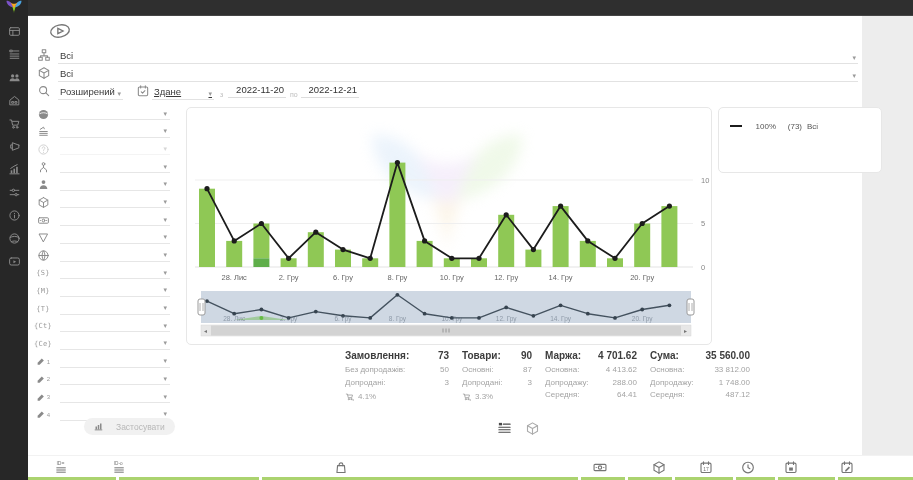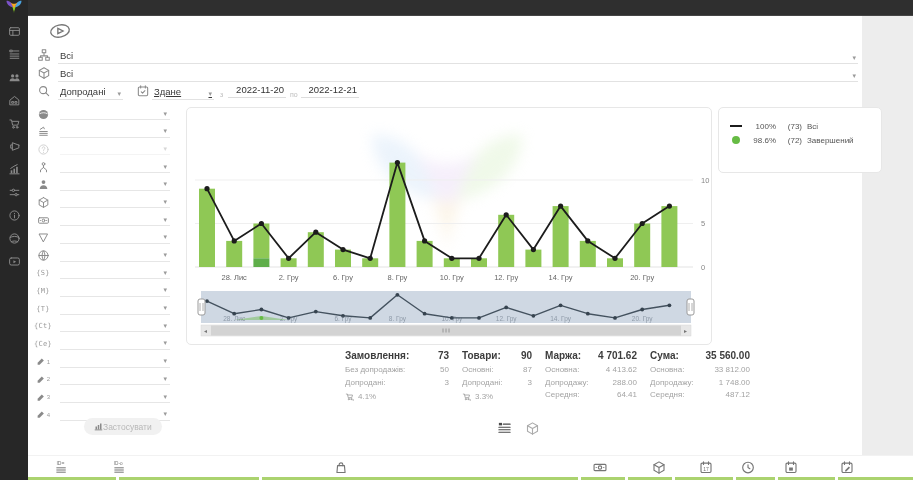--- a/index.html
+++ b/index.html
@@ -33,21 +33,21 @@
   .tsel { position:absolute; border-bottom:1px solid #e2e2e2; font-size:9.5px; color:#3a3a3a; display:flex; align-items:flex-end; justify-content:space-between; padding:0 2px 2px 2px; cursor:pointer; }
   .lbl-tiny { position:absolute; font-size:7px; color:#bdbdbd; }
   .dateinp { position:absolute; border-bottom:1px solid #ddd; font-size:9.5px; color:#333; padding:0 2px 2px 2px; cursor:text;text-align:right; }
 
   
   .flt-rows { position:absolute; left:34px; top:106px; width:140px; }
   .flt-row { position:relative; height:17.7px; }
   .flt-row .icn { position:absolute; left:2px; top:1px; width:14px; height:14px; }
   .flt-row .fsel { position:absolute; left:26px; top:1px; width:110px; height:13px; border-bottom:1px solid #e6e6e6; display:flex; align-items:center; justify-content:flex-end; padding-right:3px; cursor:pointer; }
   .flt-row.disabled { opacity:.4; }
-  .apply-btn { position:absolute; left:84px; top:418px; height:17px; padding:0 10px; background:#f1f1f1; border:none; border-radius:9px; color:#b8b8b8; font-size:8.5px; display:flex; align-items:center; gap:0; cursor:default; }
+  .apply-btn { position:absolute; left:84px; top:418px; height:17px; padding:0 10px; background:#f1f1f1; border:none; border-radius:9px; color:#b8b8b8; font-size:8.5px; display:flex; align-items:center; gap:13px; cursor:default; }
   .apply-btn svg { width:9px; height:9px; }
 
   
   .chart-card { position:absolute; left:186px; top:107px; width:526px; height:238px; background:#fff; border:1px solid #e7e7e7; border-radius:5px; }
   .watermark { position:absolute; left:160px; top:18px; width:200px; height:150px; filter:blur(7px); opacity:.4; pointer-events:none; }
   .chart-svg { position:absolute; left:0; top:0; }
 
   
   .legend-card { position:absolute; left:718px; top:107px; width:164px; height:66px; background:#fff; border:1px solid #e7e7e7; border-radius:5px; padding:11px 8px 0 10px; }
   .lg-row { display:flex; align-items:center; height:14px; font-size:8px; color:#555; cursor:pointer; }
@@ -217,21 +217,21 @@
   <div class="tsel" style="left:58px; top:66px; width:800px; height:16px;">
     <span>Всі</span>
     <span class="caret">▾</span>
   </div>
 
   <span class="trow-icn" style="left:37px; top:84px;"><svg viewBox="0 0 24 24" fill="none" stroke="currentColor" stroke-width="1.8" stroke-linecap="round" stroke-linejoin="round">
         <circle cx="10.5" cy="10.5" r="6"></circle>
         <path d="M15.2 15.2l4.8 4.8"></path>
       </svg></span>
   <div class="tsel" style="left:58px; top:84px; width:65px; height:16px;">
-    <span>Допродані</span>
+    <span>Розширений</span>
     <span class="caret">▾</span>
   </div>
   <span class="trow-icn" style="left:136px; top:84px;"><svg viewBox="0 0 24 24" fill="none" stroke="currentColor" stroke-width="1.8" stroke-linecap="round" stroke-linejoin="round">
         <rect x="4" y="5" width="16" height="15" rx="2"></rect>
         <path d="M8 3v4M16 3v4"></path>
         <path d="M9 13.5l2.3 2.3 4-4.3"></path>
       </svg></span>
   <div class="tsel" style="left:152px; top:84px; width:62px; height:16px;text-decoration:underline;">
     <span>Здане</span>
     <span class="caret">▾</span>
@@ -570,28 +570,20 @@
 
   <div class="legend-card" id="legend-card">
       <div class="lg-row">
         <span class="lg-marker">
           <span class="lg-line"></span>
         </span>
         <span class="lg-pct">100%</span>
         <span class="lg-cnt">(73)</span>
         <span class="lg-name">Всі</span>
       </div>
-      <div class="lg-row">
-        <span class="lg-marker">
-          <span class="lg-dot" style="background:#66bb44"></span>
-        </span>
-        <span class="lg-pct">98.6%</span>
-        <span class="lg-cnt">(72)</span>
-        <span class="lg-name">Завершений</span>
-      </div>
     </div>
 
   <div class="stats" id="stats">
       <div class="st-col" style="width: 104px;">
         <div class="st-head">
           <span>Замовлення:</span>
           <span class="st-val">73</span>
         </div>
         <div class="st-sub">
           <span>Без допродажів:</span>

